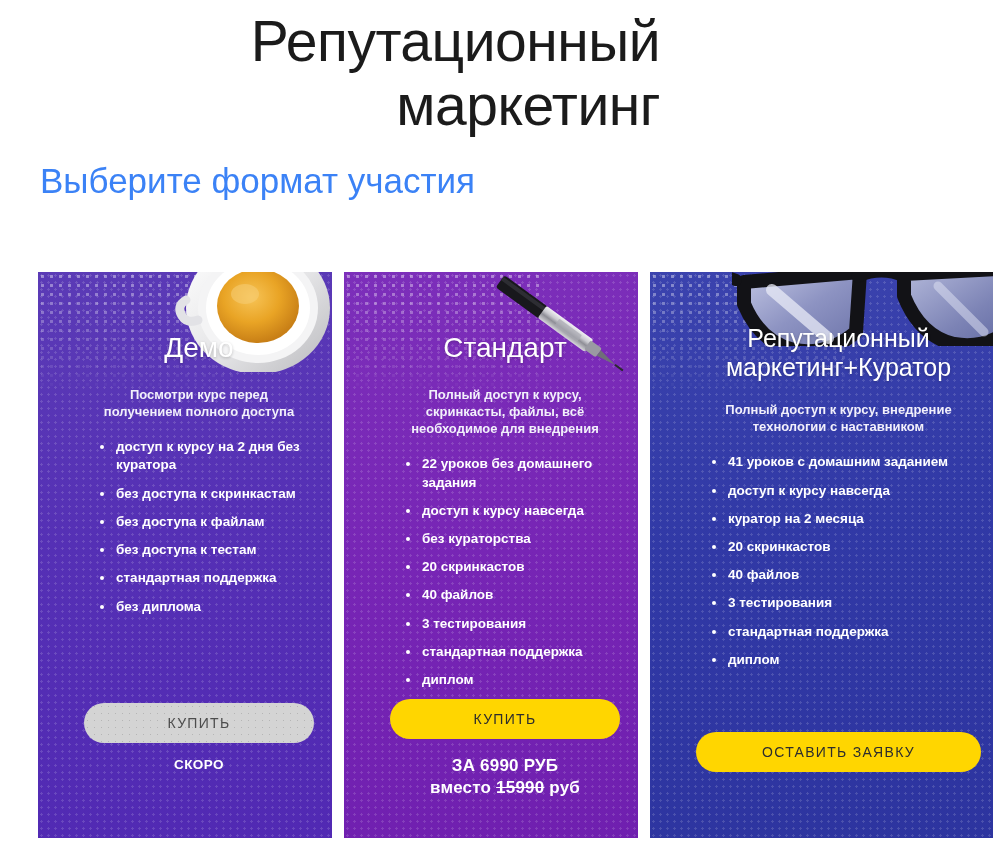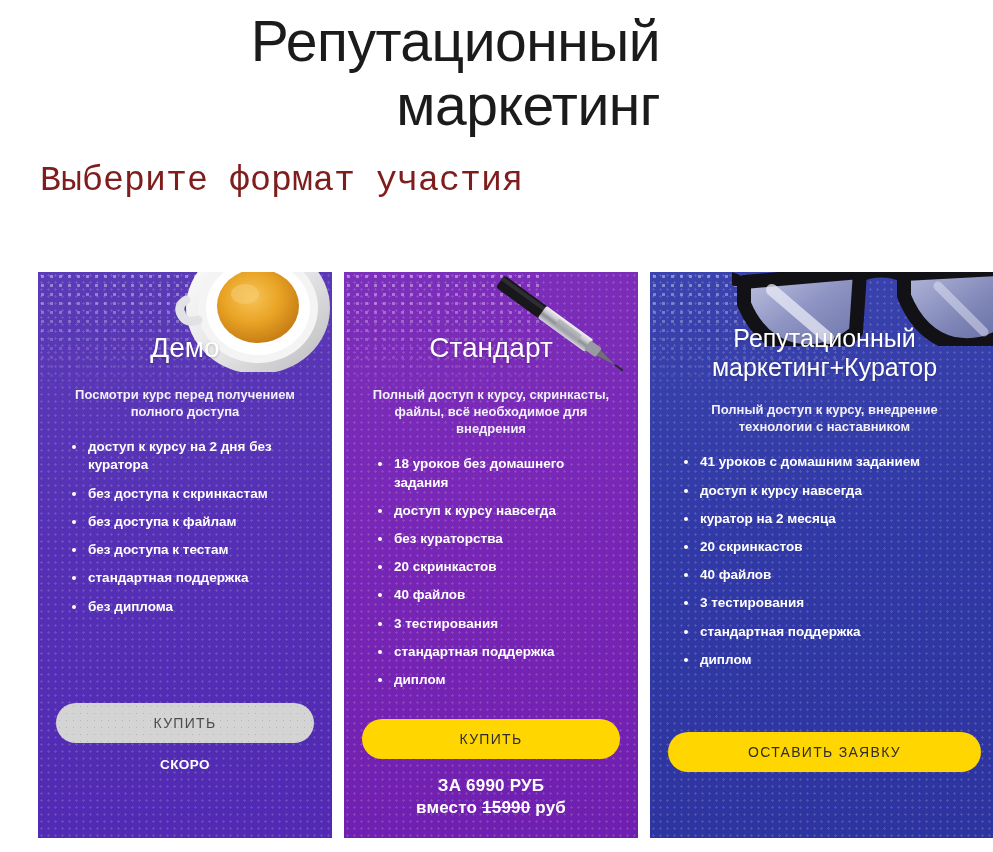--- a/index.html
+++ b/index.html
@@ -28,24 +28,23 @@
     line-height: 1.12;
     letter-spacing: -0.5px;
     color: #1b1b1b;
     margin: 0;
     max-width: 620px;
     text-align: right;
   }
   .page-subtitle {
     font-size: 35px;
     font-weight: 400;
-    color: #7f1d1d;
+    color: #3b82f6;
     margin: 22px 14px 0 0;
     line-height: 1.2;
-    font-family: Liberation Mono, monospace;
   }
 
   
   .cards-row {
     position: absolute;
     top: 272px;
     left: 38px;
     width: 917px;
     height: 566px;
     display: flex;
@@ -53,20 +52,21 @@
   }
   .pricing-card {
     position: relative;
     width: 294px;
     height: 566px;
     overflow: hidden;
     color: #ffffff;
     display: flex;
     flex-direction: column;
     flex: 0 0 auto;
+    padding-left: 28px;
   }
   .pricing-card.card-wide { width: 349px; }
 
   
   .card-demo     { background: linear-gradient(170deg, #5b3bb6 0%, #5530b5 45%, #5129b3 100%); }
   .card-standard { background: linear-gradient(170deg, #7c2fba 0%, #7725b5 50%, #6f1faf 100%); }
   .card-curator  { background: linear-gradient(170deg, #3b43ae 0%, #3139a6 45%, #2d349f 100%); }
 
   
   .dots-overlay {
@@ -166,21 +166,20 @@
     border: none;
     border-radius: 26px;
     height: 40px;
     font-family: inherit;
     font-size: 14px;
     font-weight: 400;
     letter-spacing: 1.3px;
     cursor: pointer;
     position: relative;
     overflow: hidden;
-    margin-top: 20px;
   }
   .cta-yellow {
     background: #ffd600;
     color: #2d2d2d;
   }
   .cta-gray {
     background: #d4d4d4;
     color: #4d4d4d;
     cursor: default;
   }
@@ -296,21 +295,21 @@
         <rect x="116" y="46" width="14" height="11" rx="2" fill="#9a9aa2"></rect>
         <path d="M130 48 L150 51.5 L130 55 Z" fill="#6f6f78"></path>
         <rect x="150" y="50.5" width="10" height="2" fill="#2a2a30"></rect>
       </g>
     </svg>
 
     <div class="card-inner">
       <h3 class="card-title">Стандарт</h3>
       <p class="card-lead">Полный доступ к курсу, скринкасты, файлы, всё необходимое для внедрения</p>
       <ul class="feature-list">
-        <li>18 уроков без домашнего задания</li>
+        <li>22 уроков без домашнего задания</li>
         <li>доступ к курсу навсегда</li>
         <li>без кураторства</li>
         <li>20 скринкастов</li>
         <li>40 файлов</li>
         <li>3 тестирования</li>
         <li>стандартная поддержка</li>
         <li>диплом</li>
       </ul>
       <div class="card-footer">
         <button class="cta-button cta-yellow">

